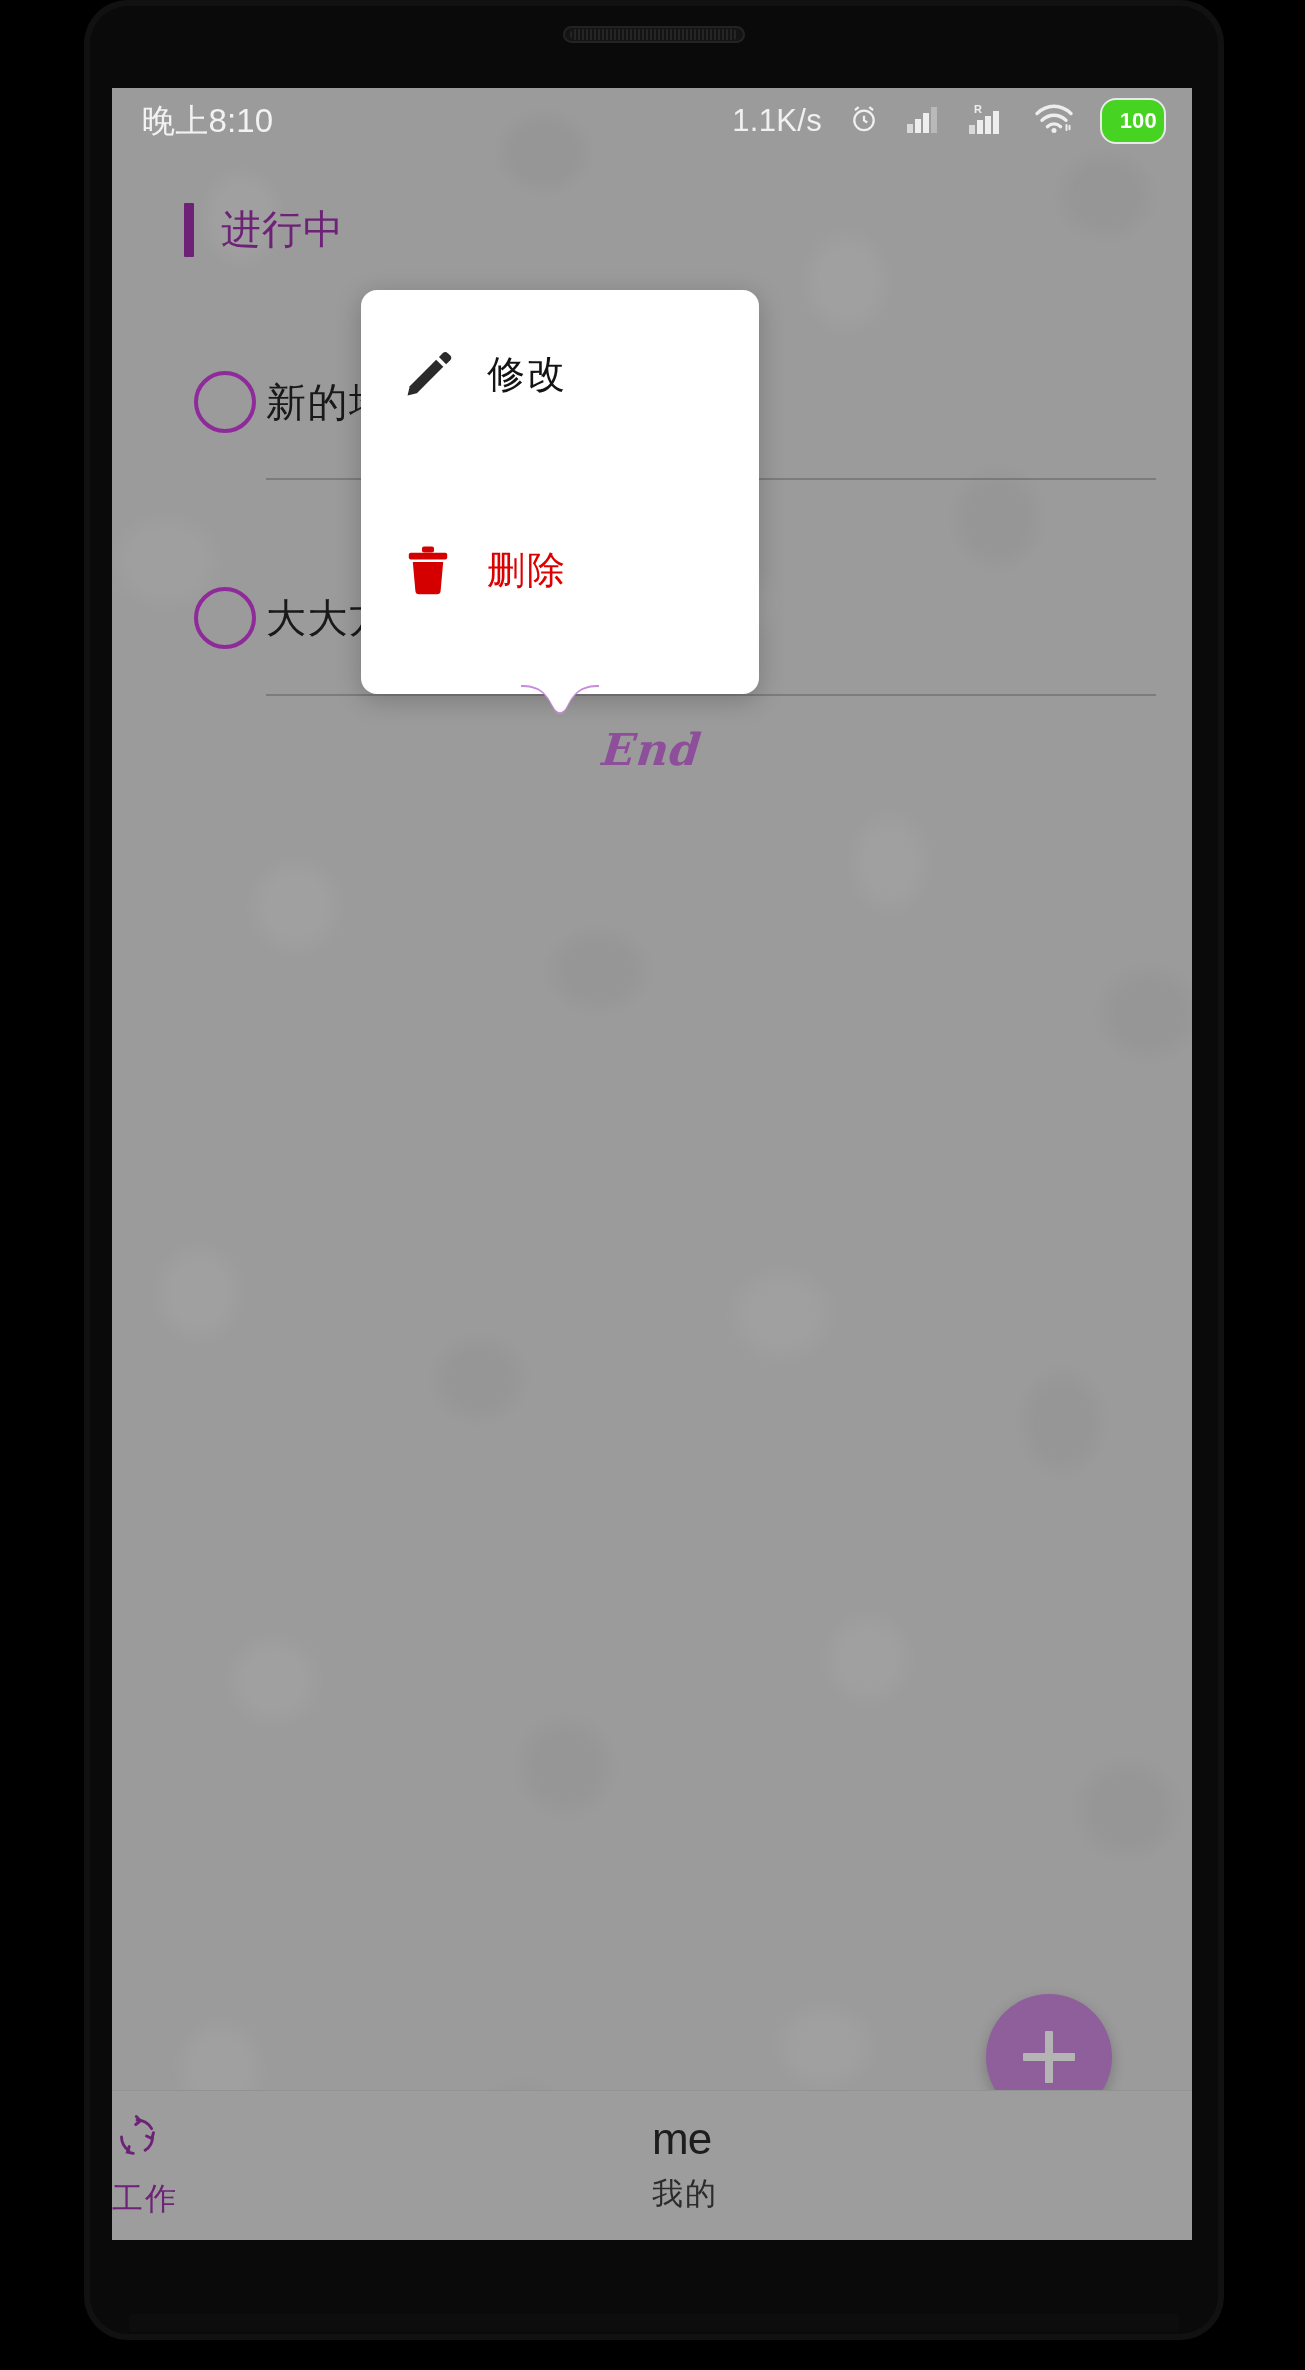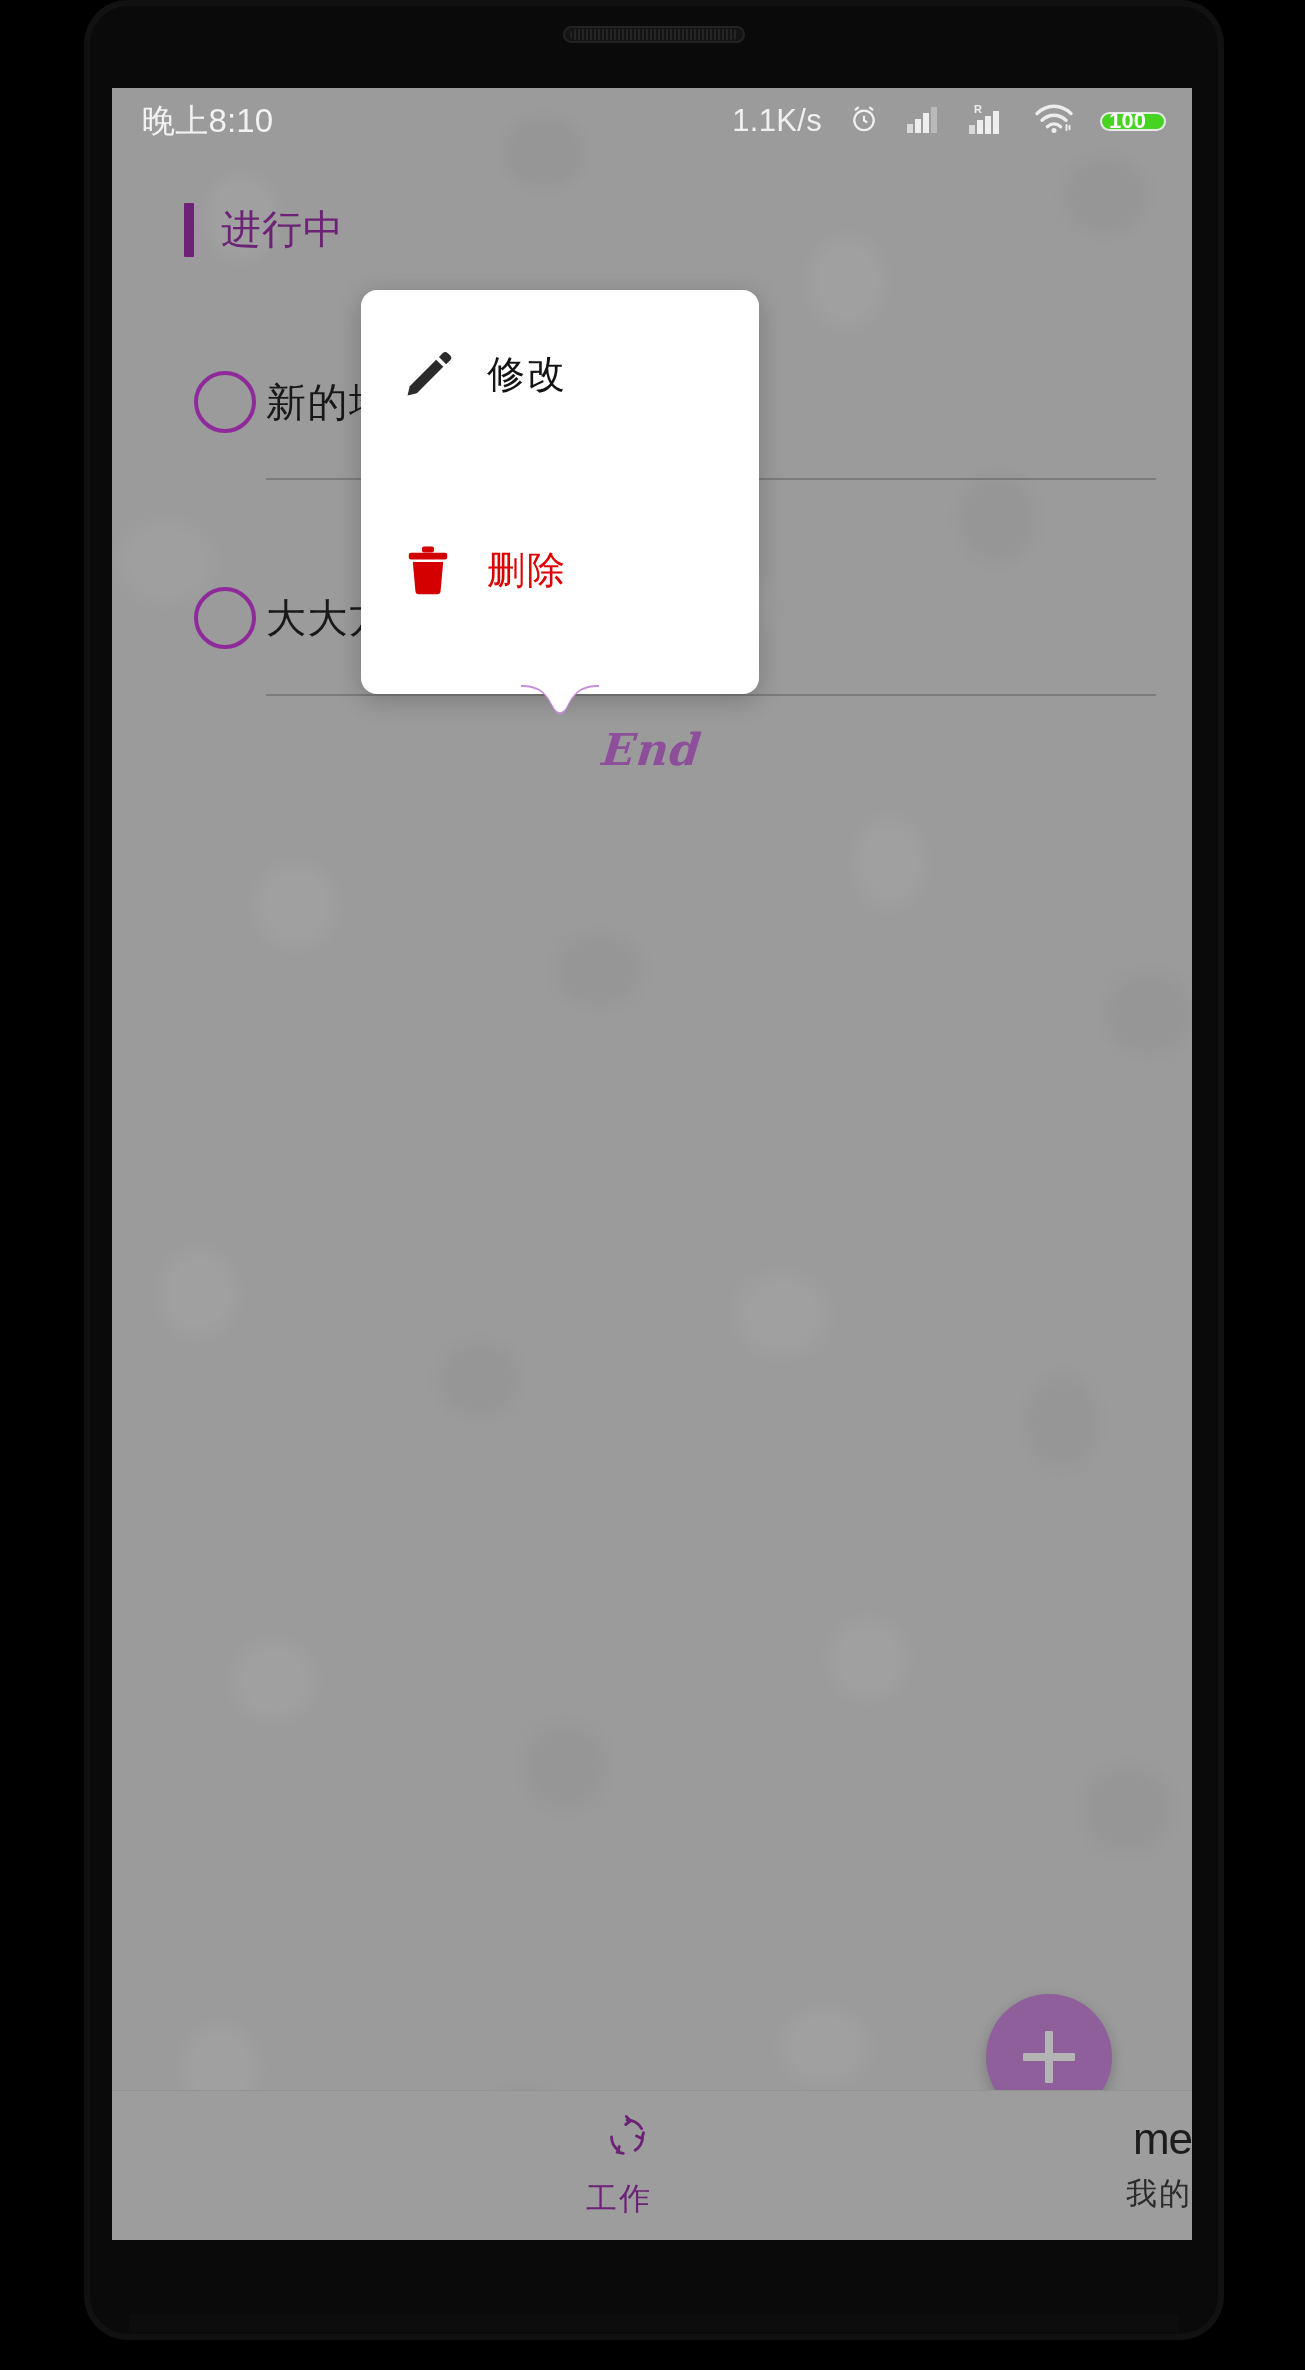--- a/index.html
+++ b/index.html
@@ -72,22 +72,22 @@
   .statusbar{
     position:absolute; left:0; top:0; width:1080px; height:66px;
     display:flex; align-items:center; justify-content:space-between;
     padding:0 26px 0 30px; color:#f3f3f3;
   }
   .sb-time{ font-size:33px; letter-spacing:.2px; color:#f2f2f2; }
   .sb-right{ display:flex; align-items:center; gap:26px; }
   .sb-net{ font-size:31px; color:#f0f0f0; letter-spacing:.3px; }
   .sb-ico{ display:block; }
   .battery{
-    display:flex; align-items:center; justify-content:flex-start;
-    min-width:66px; height:19px; padding:4px 7px;
+    display:flex; align-items:center; justify-content:flex-end;
+    min-width:66px; height:46px; padding:4px 7px;
     border:2px solid #e9e9e9; border-radius:16px;
     background:#46d321;
   }
   .battery b{ font-size:22px; font-weight:700; color:#ffffff; letter-spacing:.2px; }
 
   
   .content{ position:absolute; left:0; top:66px; width:1080px; height:1660px; }
 
   .section-head{
     position:absolute; left:72px; top:48px;
@@ -134,21 +134,21 @@
   .fab .plus::after{ top:0; left:22px; width:8px; height:52px; }
 
   
   .bottomnav{
     position:absolute; left:0; bottom:0; width:1080px; height:150px;
     background:#9d9d9d; display:flex;
     border-top:1px solid rgba(0,0,0,.06);
   }
   .nav-tab{
     flex:1; display:flex; flex-direction:column;
-    align-items:flex-end; justify-content:center; gap:12px;
+    align-items:flex-start; justify-content:center; gap:12px;
   }
   .nav-label{ font-size:31px; letter-spacing:2px; }
   .nav-tab.active .nav-label{ color:#6d2277; }
   .nav-tab.inactive .nav-label{ color:#2c2c2c; }
   .nav-me{ font-size:44px; color:#1d1d1d; line-height:1; letter-spacing:-1px; }
 
   
   .popup-wrap{ position:absolute; left:0; top:0; width:1184px; height:2152px; pointer-events:none; }
   .popup{
     position:absolute; left:249px; top:202px; width:398px; height:404px;

